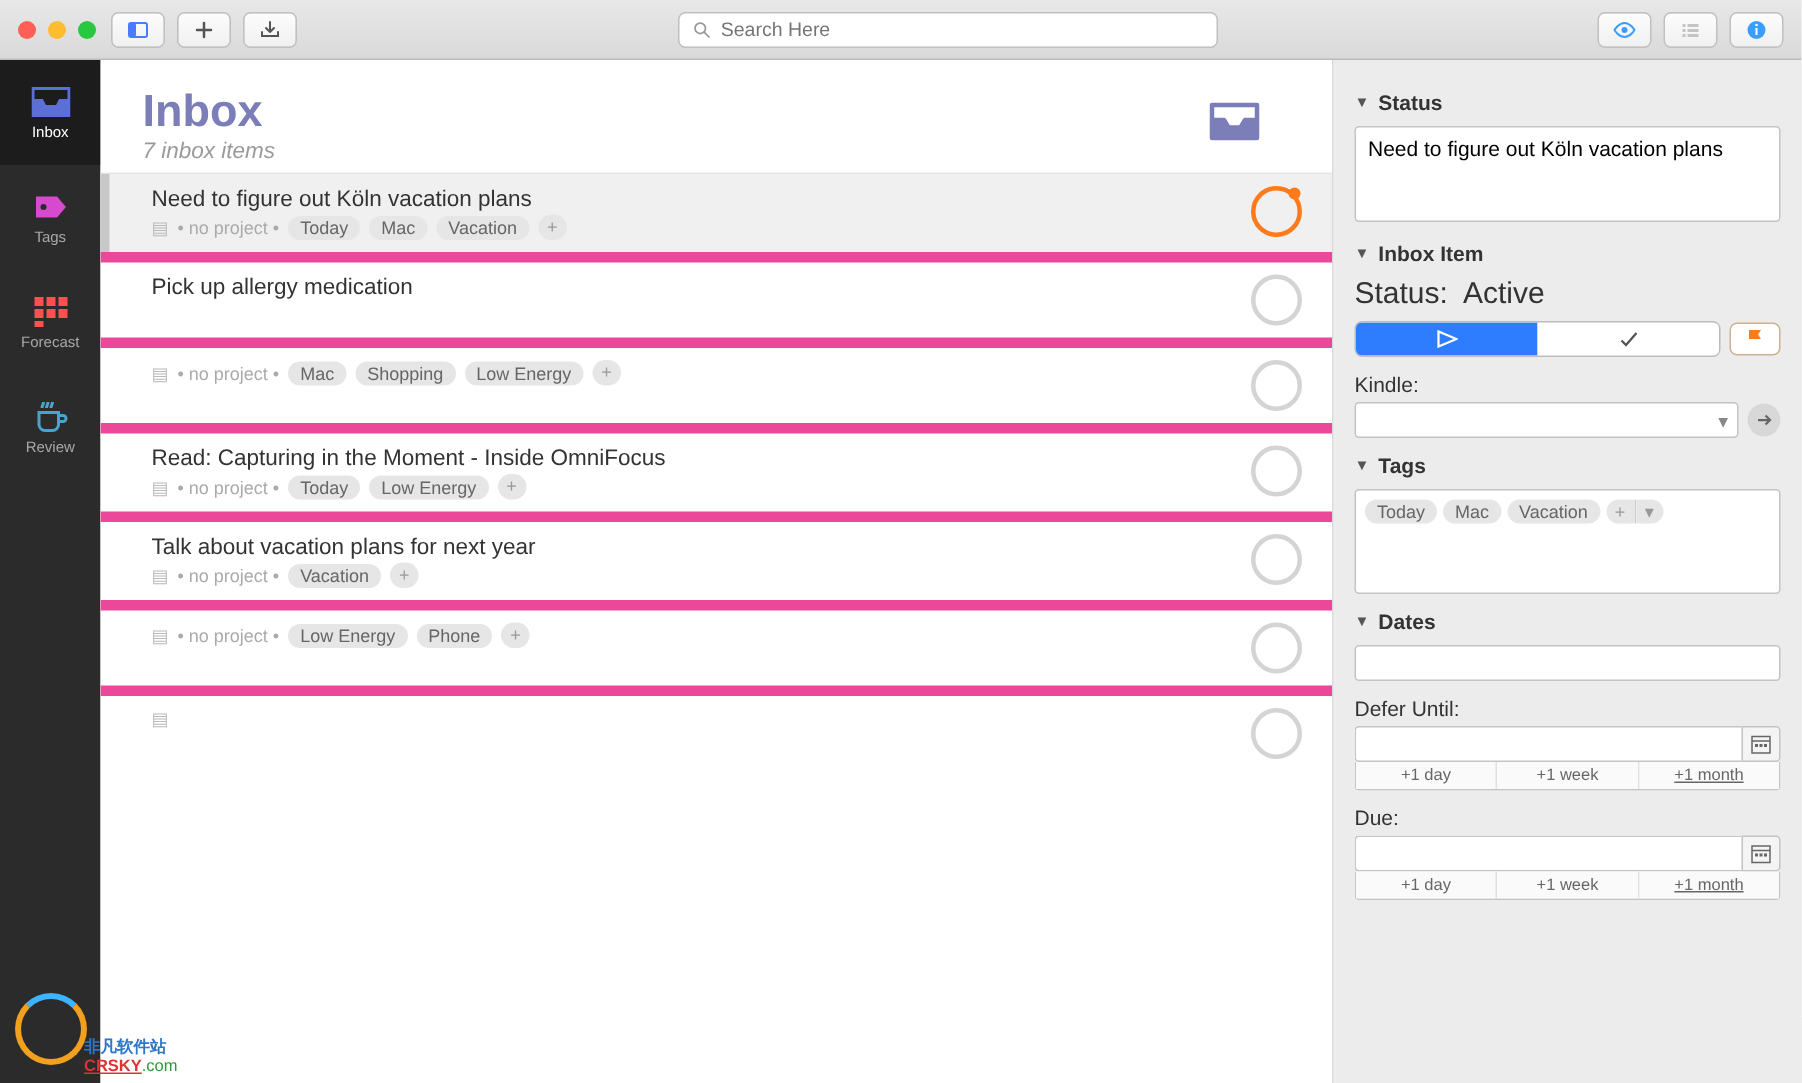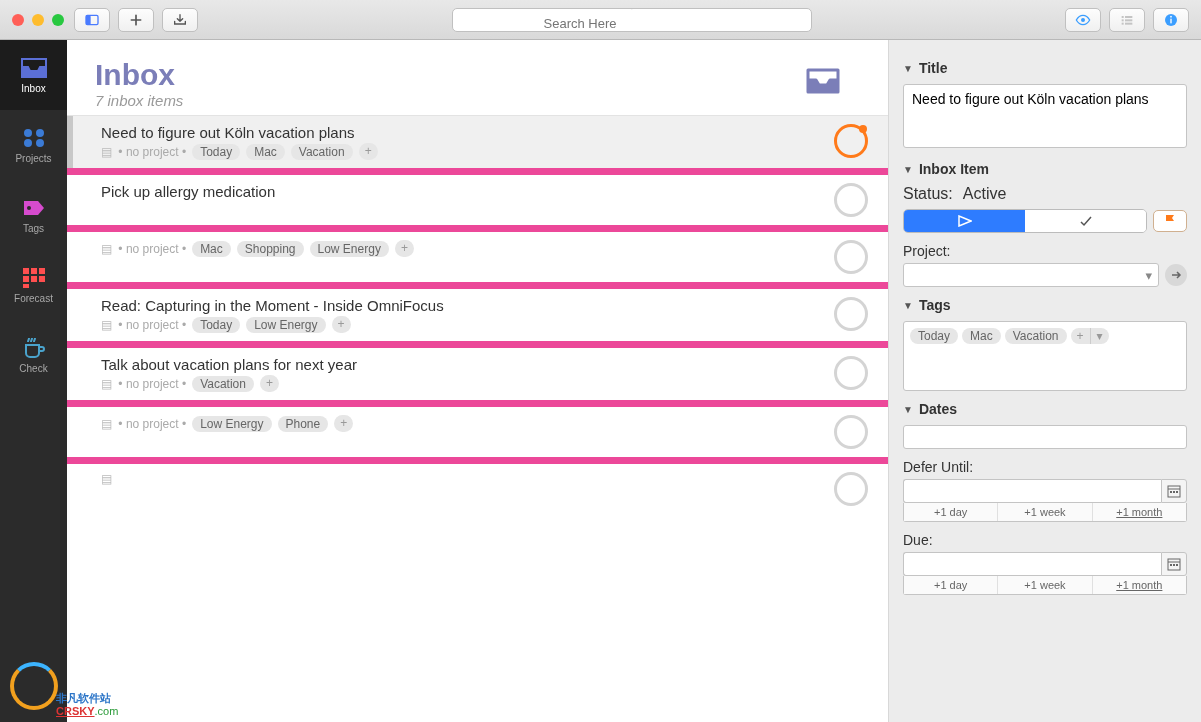--- a/index.html
+++ b/index.html
@@ -5,21 +5,21 @@
 * { margin: 0; padding: 0; box-sizing: border-box; }
 body { font-family: -apple-system, "Helvetica Neue", Arial, sans-serif; font-size: 13px; width: 1201px; height: 722px; overflow: hidden; background: #ececec; }
 .titlebar { height: 40px; background: linear-gradient(#e8e8e8,#d9d9d9); border-bottom: 1px solid #b8b8b8; display: flex; align-items: center; padding: 0 12px; gap: 10px; }
 .traffic { display: flex; gap: 8px; }
 .tl { width: 12px; height: 12px; border-radius: 50%; }
 .tl.red{background:#ff5f57;} .tl.yellow{background:#febc2e;} .tl.green{background:#28c840;}
 .tb-btn { height: 24px; min-width: 36px; border-radius: 5px; background: linear-gradient(#fdfdfd,#f0f0f0); border: 1px solid #c0c0c0; display: flex; align-items: center; justify-content: center; color:#555; }
 .tb-btn svg { width: 16px; height: 16px; fill: currentColor; }
 .tb-group { display: flex; gap: 8px; }
 .tb-spacer { flex: 1; }
-.search { width: 360px; height: 24px; border-radius: 5px; background: #fff; border:1px solid #c0c0c0; display:flex; align-items:center; padding:0 8px; color:#999; gap:6px;flex-direction:column;}
+.search { width: 360px; height: 24px; border-radius: 5px; background: #fff; border:1px solid #c0c0c0; display:flex; align-items:center; padding:0 8px; color:#999; gap:6px;}
 .search input { border:0; outline:0; font-size:13px; flex:1; background:transparent; }
 .main { display: flex; height: calc(100% - 40px); }
 .sidebar { width: 67px; background: #2b2b2b; display:flex; flex-direction:column; }
 .nav-item { height:70px; display:flex; flex-direction:column; align-items:center; justify-content:center; gap:4px; color:#a8a8a8; font-size:10px; cursor:pointer; }
 .nav-item.selected { background:#1c1c1c; color:#fff; }
 .nav-item .icon { width:26px; height:22px; display:flex; align-items:center; justify-content:center; }
 .content { flex:1; background:#fff; display:flex; flex-direction:column; border-right:1px solid #d8d8d8; overflow:hidden; }
 .content-header { padding: 18px 28px 6px; }
 .content-header h1 { font-size:30px; font-weight:600; color:#7b7eb8; }
 .content-header .sub { font-size:15px; color:#9a9a9a; font-style:italic; margin-top:0px; }
@@ -37,21 +37,21 @@
 .tag { background:#e6e6e6; color:#666; padding:1px 8px; border-radius:10px; font-size:12px; }
 .tag-add { background:#e6e6e6; color:#999; padding:0 6px; border-radius:10px; font-size:12px; line-height:17px;}
 .circle { width:34px; height:34px; border-radius:50%; border:3px solid #d4d4d4; margin-left:12px; flex-shrink:0;}
 .circle.today { border-color:#ff7a1a; position:relative;}
 .circle.today::after{content:"";position:absolute;width:8px;height:8px;background:#ff7a1a;border-radius:50%;top:-2px;right:-2px;}
 .inspector { width: 312px; background:#ececec; overflow-y:auto; padding:10px 14px 20px; color:#333; }
 .section-head { display:flex; align-items:center; gap:6px; font-weight:600; font-size:14px; margin:10px 0 8px; }
 .section-head .disclosure { font-size:10px; color:#555; }
 .ins-field { width:100%; background:#fff; border:1px solid #c4c4c4; border-radius:3px; padding:6px 8px; font-size:14px; }
 textarea.ins-field{resize:none; height:64px; font-family:inherit;}
-.status-row{display:flex;align-items:center;gap:10px;font-size:16px;margin-bottom:6px;}
+.status-row{display:flex;align-items:center;gap:10px;font-size:20px;margin-bottom:6px;}
 .seg { display:flex; gap:6px; align-items:center;}
 .seg-main{display:flex; border:1px solid #bcbcbc; border-radius:5px; overflow:hidden; flex:1;}
 .seg-btn{flex:1; height:22px; display:flex;align-items:center;justify-content:center; background:#fff;}
 .seg-btn.active{background:#2e7cff;color:#fff;}
 .seg-flag{width:34px;height:22px;border:1px solid #d0b090;border-radius:5px;background:#fff;display:flex;align-items:center;justify-content:center;color:#ff7a1a;}
 .label { font-size:14px; margin:10px 0 4px; }
 .proj-row{display:flex;gap:6px;align-items:center;}
 .select-box{flex:1;height:24px;background:#fff;border:1px solid #c4c4c4;border-radius:3px;display:flex;align-items:center;justify-content:flex-end;padding:0 6px;color:#888;}
 .goto-btn{width:22px;height:22px;border-radius:11px;background:#d8d8d8;display:flex;align-items:center;justify-content:center;color:#777;}
 .tags-box{min-height:70px;background:#fff;border:1px solid #c4c4c4;border-radius:3px;padding:6px;display:flex;flex-wrap:wrap;gap:4px;align-content:flex-start;}
@@ -141,31 +141,20 @@
         <div class="icon">
           <svg width="26" height="20" viewBox="0 0 26 20">
             <path d="M1 1h24v18H1z M1 9h6l2 4h8l2-4h6" fill="none" stroke="#5b6fd6" stroke-width="2"></path>
             <path d="M1 9h6l2 4h8l2-4h6v10H1z" fill="#5b6fd6"></path>
           </svg>
         </div>
         <span>Inbox</span>
       </div>
       <div class="nav-item">
         <div class="icon">
-          <svg width="24" height="22" viewBox="0 0 24 22">
-            <circle cx="6" cy="6" r="4" fill="#3b7bd6"></circle>
-            <circle cx="18" cy="6" r="4" fill="#3b7bd6"></circle>
-            <circle cx="6" cy="16" r="4" fill="#3b7bd6"></circle>
-            <circle cx="18" cy="16" r="4" fill="#3b7bd6"></circle>
-          </svg>
-        </div>
-        <span>Projects</span>
-      </div>
-      <div class="nav-item">
-        <div class="icon">
           <svg width="24" height="18" viewBox="0 0 24 18">
             <path d="M2 2h14l6 7-6 7H2z" fill="#d64bce"></path>
             <circle cx="7" cy="9" r="2" fill="#2b2b2b"></circle>
           </svg>
         </div>
         <span>Tags</span>
       </div>
       <div class="nav-item">
         <div class="icon">
           <svg width="24" height="22" viewBox="0 0 24 22">
@@ -179,21 +168,21 @@
           </svg>
         </div>
         <span>Forecast</span>
       </div>
       <div class="nav-item">
         <div class="icon">
           <svg width="24" height="22" viewBox="0 0 24 22">
             <path d="M4 8h13v8a4 4 0 01-4 4H8a4 4 0 01-4-4zM17 10h3a2 2 0 010 4h-3M7 1c0 2-1 2-1 4m4-4c0 2-1 2-1 4m4-4c0 2-1 2-1 4" fill="none" stroke="#4aa3cc" stroke-width="2"></path>
           </svg>
         </div>
-        <span>Check</span>
+        <span>Review</span>
       </div>
     </div>
 
   <div class="content">
     <div class="content-header header-row">
       <div>
         <h1>Inbox</h1>
         <div class="sub">7 inbox items</div>
       </div>
       <svg class="inbox-big-icon" width="34" height="26" viewBox="0 0 34 26">
@@ -279,21 +268,21 @@
             </div>
           </div>
           <div class="circle"></div>
         </div>
       </div>
   </div>
 
   <div class="inspector">
     <div class="section-head">
         <span class="disclosure">▼</span>
-        <span>Title</span>
+        <span>Status</span>
       </div>
     <textarea class="ins-field" id="ins-title" style="">Need to figure out Köln vacation plans</textarea>
 
     <div class="section-head">
         <span class="disclosure">▼</span>
         <span>Inbox Item</span>
       </div>
     <div class="status-row">
       <span>Status:</span>
       <span>Active</span>
@@ -310,21 +299,21 @@
               <path d="M2 7l3 3 7-8" fill="none" stroke="#555" stroke-width="1.5"></path>
             </svg>
           </div>
       </div>
       <div class="seg-flag">
           <svg width="14" height="14" viewBox="0 0 14 14">
             <path d="M3 1v12M3 1h8l-2 3 2 3H3" fill="currentColor"></path>
           </svg>
         </div>
     </div>
-    <div class="label">Project:</div>
+    <div class="label">Kindle:</div>
     <div class="proj-row">
       <div class="select-box">
           <span>▾</span>
         </div>
       <div class="goto-btn">
           <svg width="12" height="12" viewBox="0 0 12 12">
             <path d="M2 6h8M7 3l3 3-3 3" fill="none" stroke="#666" stroke-width="1.5"></path>
           </svg>
         </div>
     </div>

